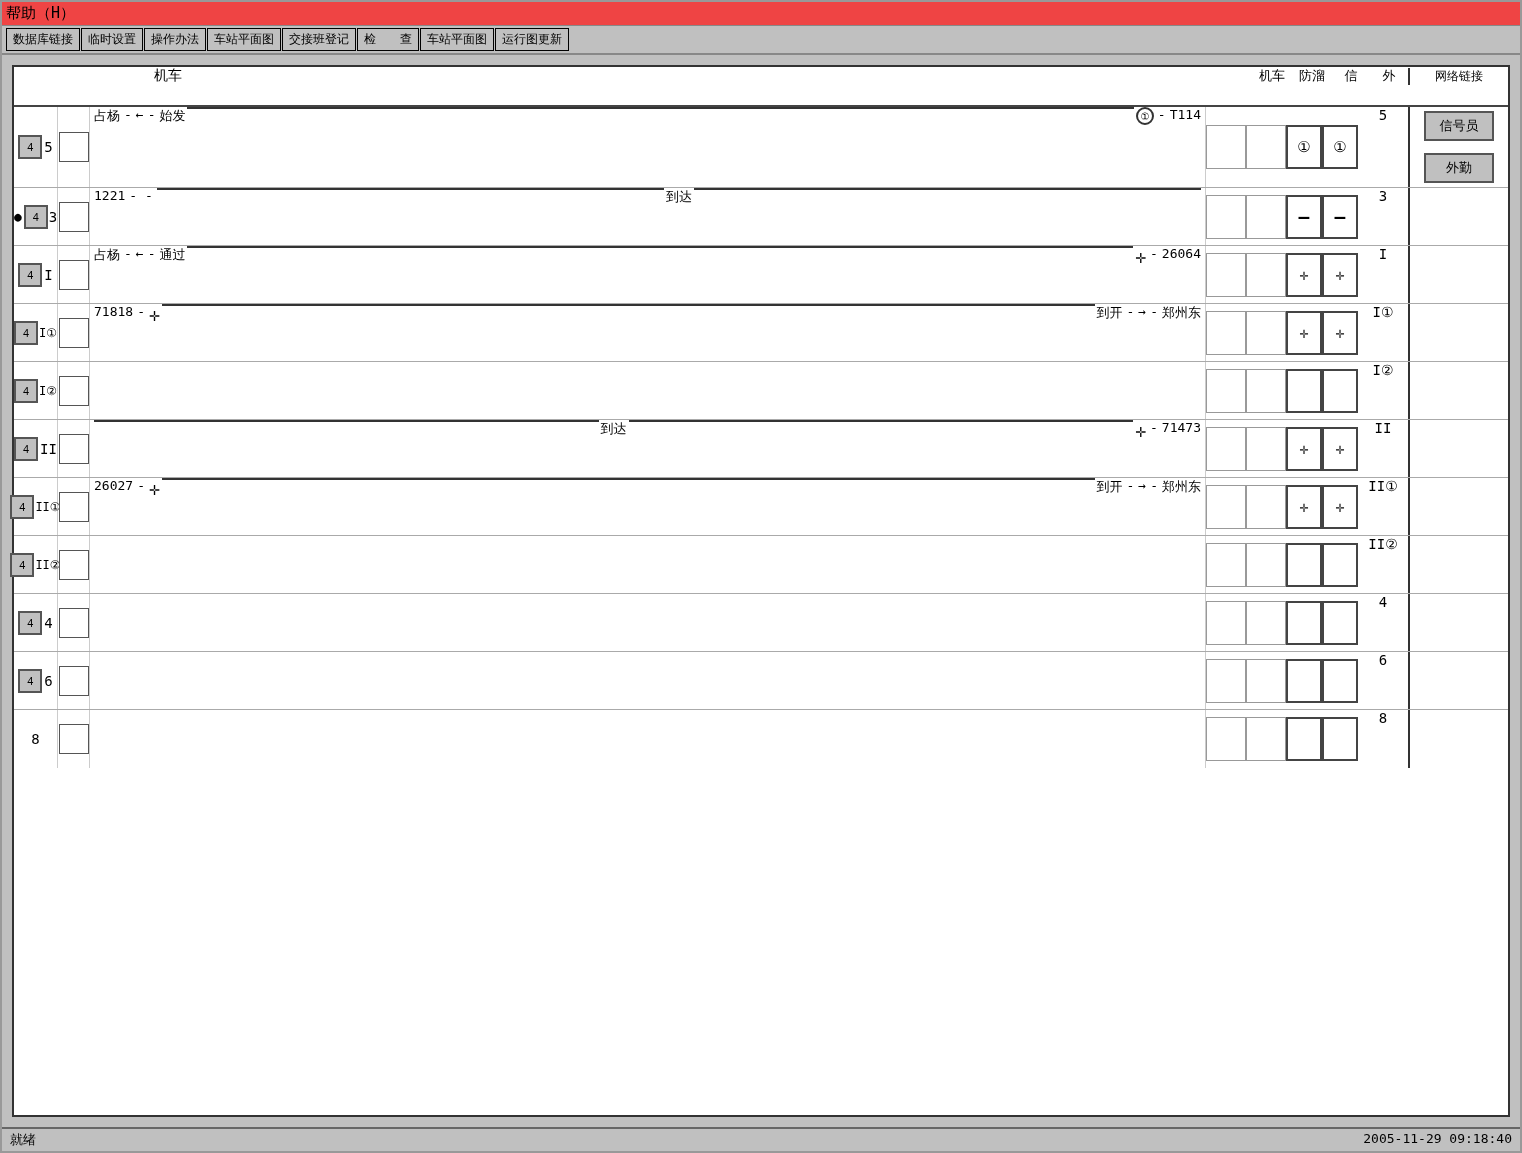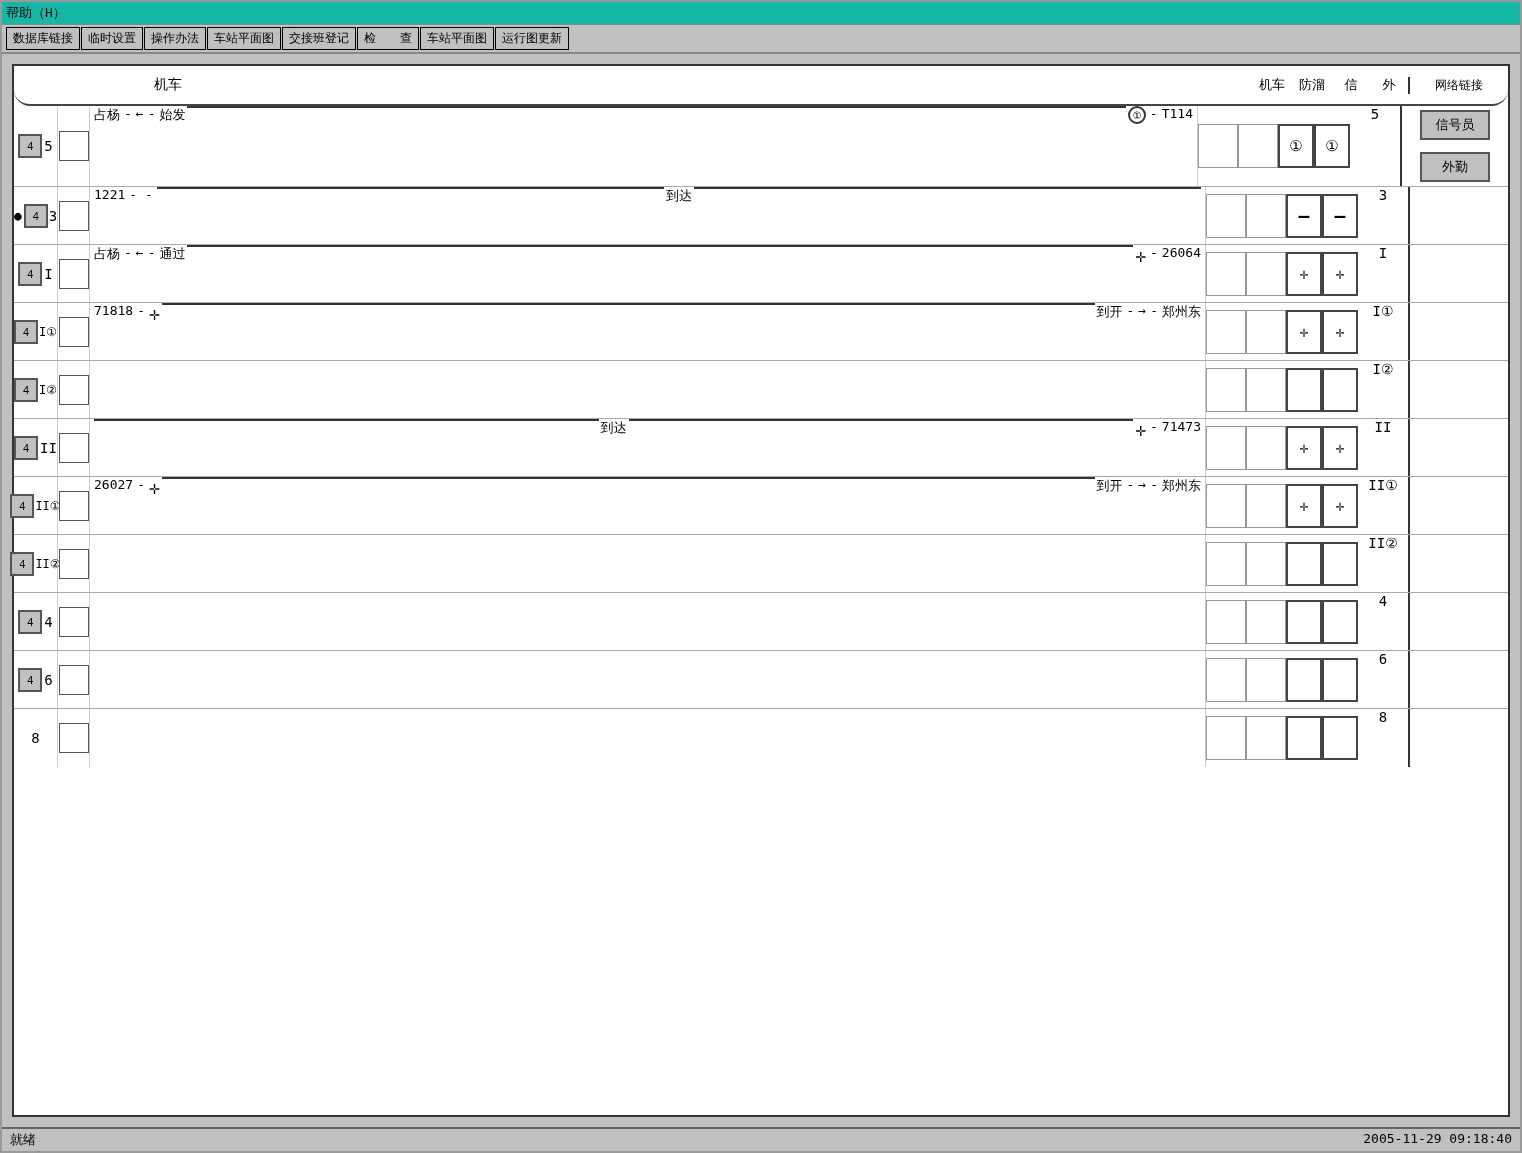--- a/index.html
+++ b/index.html
@@ -19,23 +19,23 @@
       display: flex;
       flex-direction: column;
     }
     #title-bar {
       background: #c0c0c0;
       padding: 2px 4px;
       font-size: 13px;
       border-bottom: 1px solid #888;
     }
     #menu-bar {
-      background: #14b8a6;
+      background: #ef4444;
       padding: 2px 4px;
-      font-size: 13px;
+      font-size: 15px;
       border-bottom: 1px solid #888;
     }
     #toolbar {
       background: #c0c0c0;
       display: flex;
       flex-wrap: wrap;
       padding: 2px 4px;
       gap: 1px;
       border-bottom: 2px solid #888;
     }
@@ -132,24 +132,23 @@
       font-size: 10px;
       flex-shrink: 0;
     }
     .plus-icon {
       font-size: 18px;
       font-weight: bold;
       flex-shrink: 0;
     }
     .panel-header-row {
       display: flex;
-      align-items: center;
+      align-items: flex-start;
       min-height: 40px;
       border-bottom: 1px solid #aaa;
-      border-radius: 16px;
     }
     .row-track {
       flex: 1;
       display: flex;
       align-items: flex-start;
       padding: 0 4px;
       font-size: 13px;
       gap: 2px;
       min-height: 54px;
     }
@@ -249,21 +248,21 @@
           </div>
 
           <div style="display:flex; align-items:center; flex-shrink:0; border-left:1px solid #ccc;">
             <div class="mbox"></div>
             <div class="mbox"></div>
             <div class="sbox">①</div>
             <div class="sbox">①</div>
           </div>
           <div class="row-num-right">5</div>
 
-          <div style="width:108px; border-left:2px solid #333; display:flex; flex-direction:column; align-items:center; justify-content:center; gap:4px; flex-shrink:0;">
+          <div style="width:100px; border-left:2px solid #333; display:flex; flex-direction:column; align-items:center; justify-content:center; gap:4px; flex-shrink:0;">
             <button class="network-btn">信号员</button>
             <button class="network-btn">外勤</button>
           </div>
         </div>
 
         <div class="track-row" style="align-items:stretch;">
           <div style="width:44px; display:flex; align-items:center; justify-content:center; gap:1px; border-right:1px solid #ccc; flex-shrink:0;">
             <span style="font-size:13px; margin-right:1px;">●</span>
             <button class="btn-4"></button>
             <span style="font-size:14px;">3</span>

